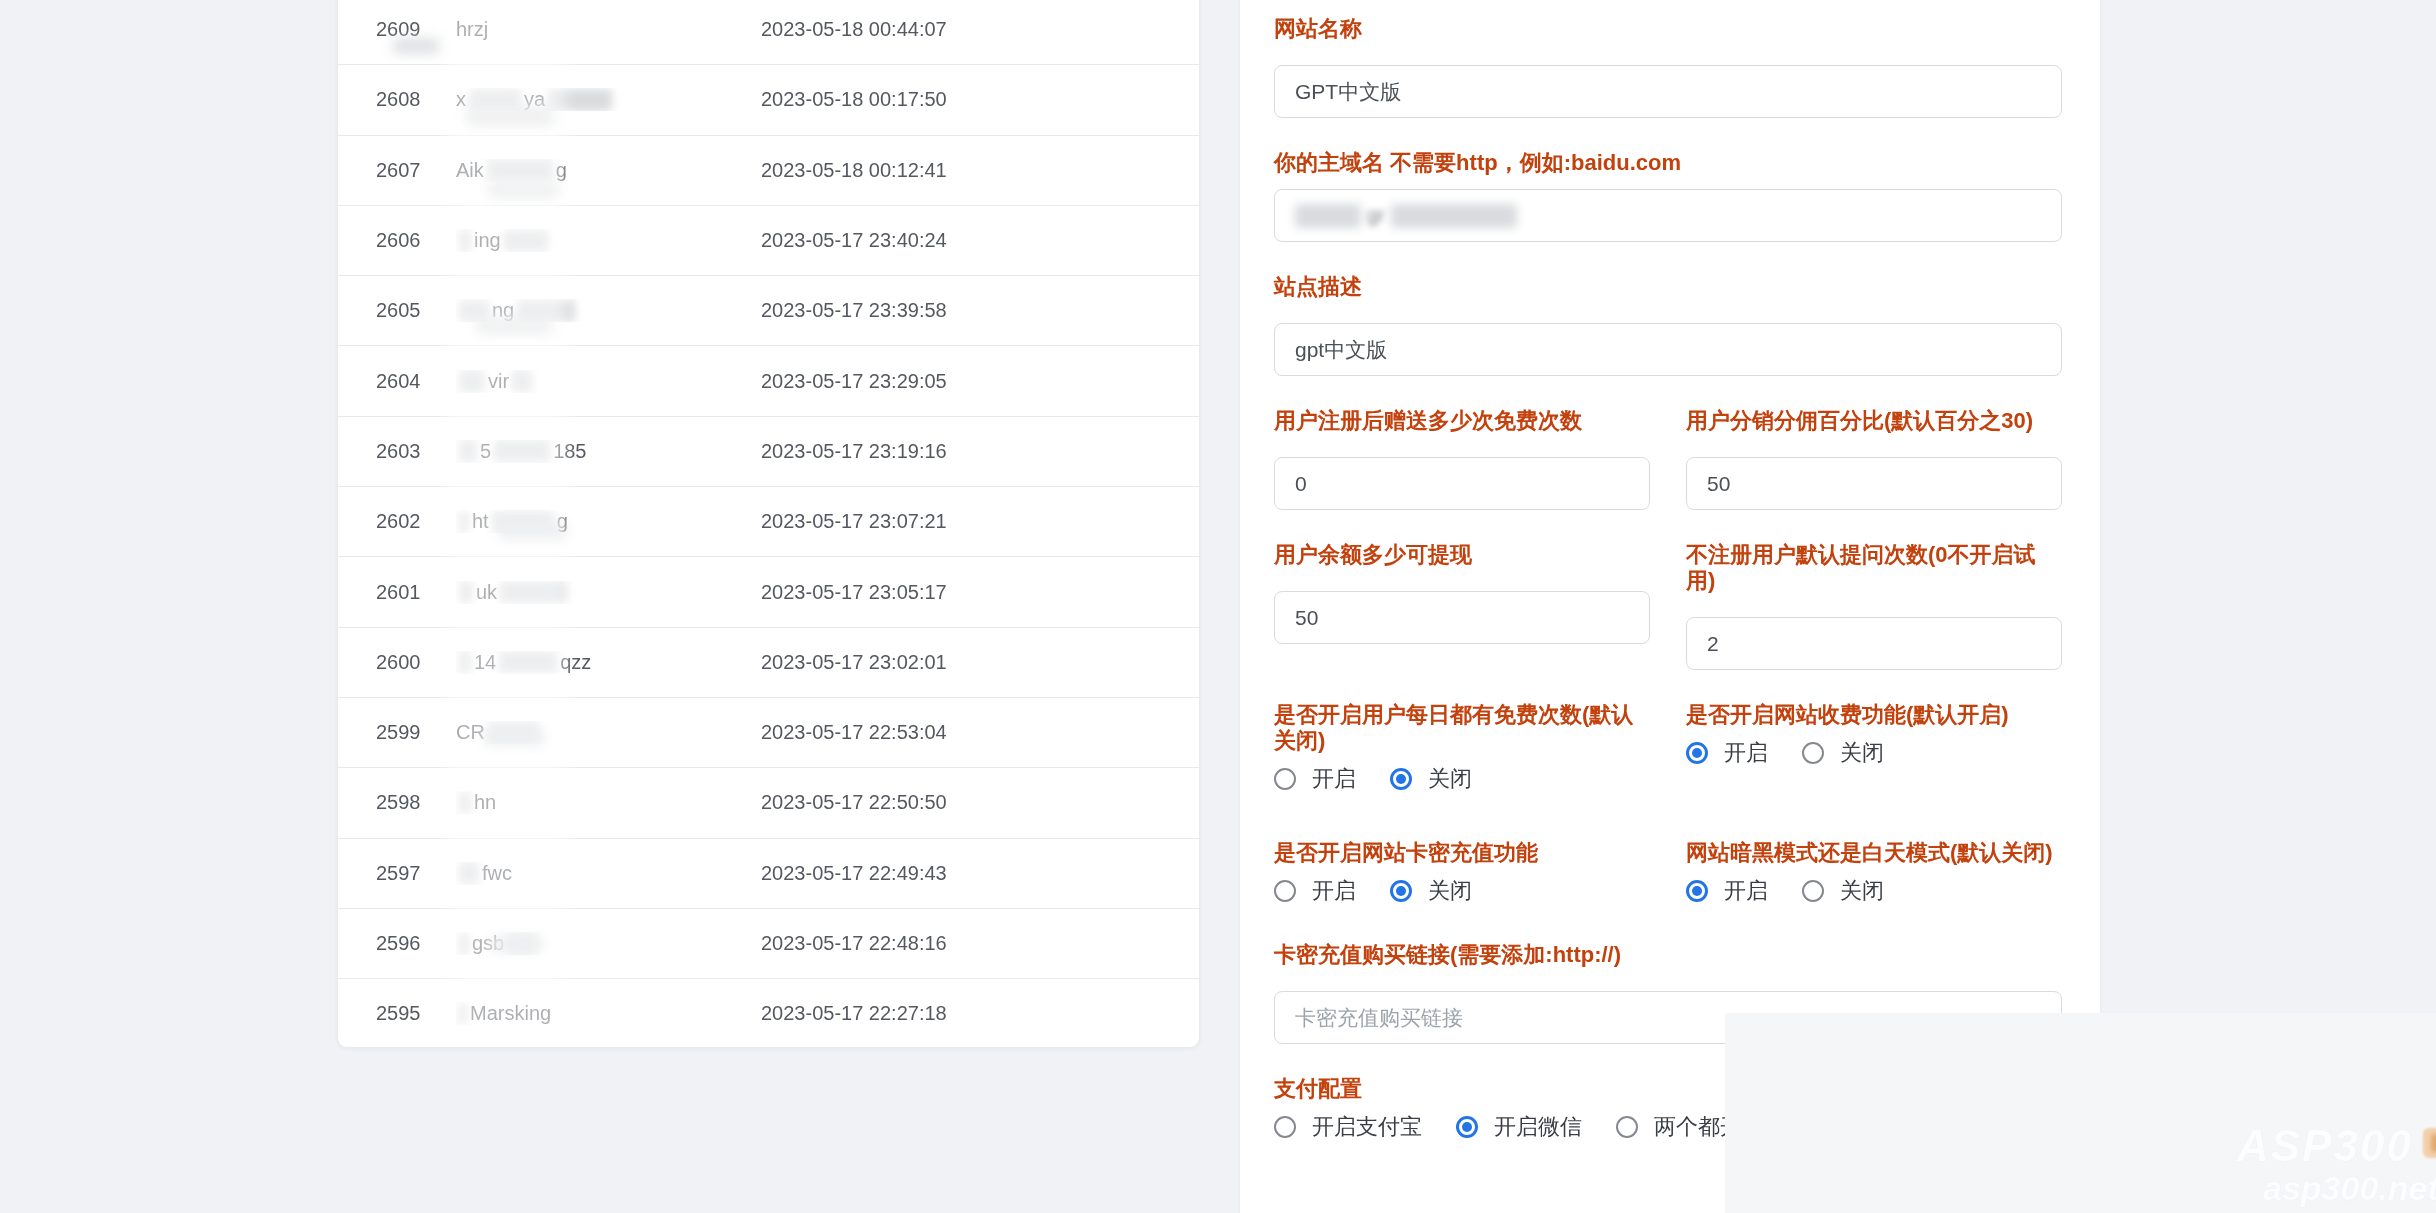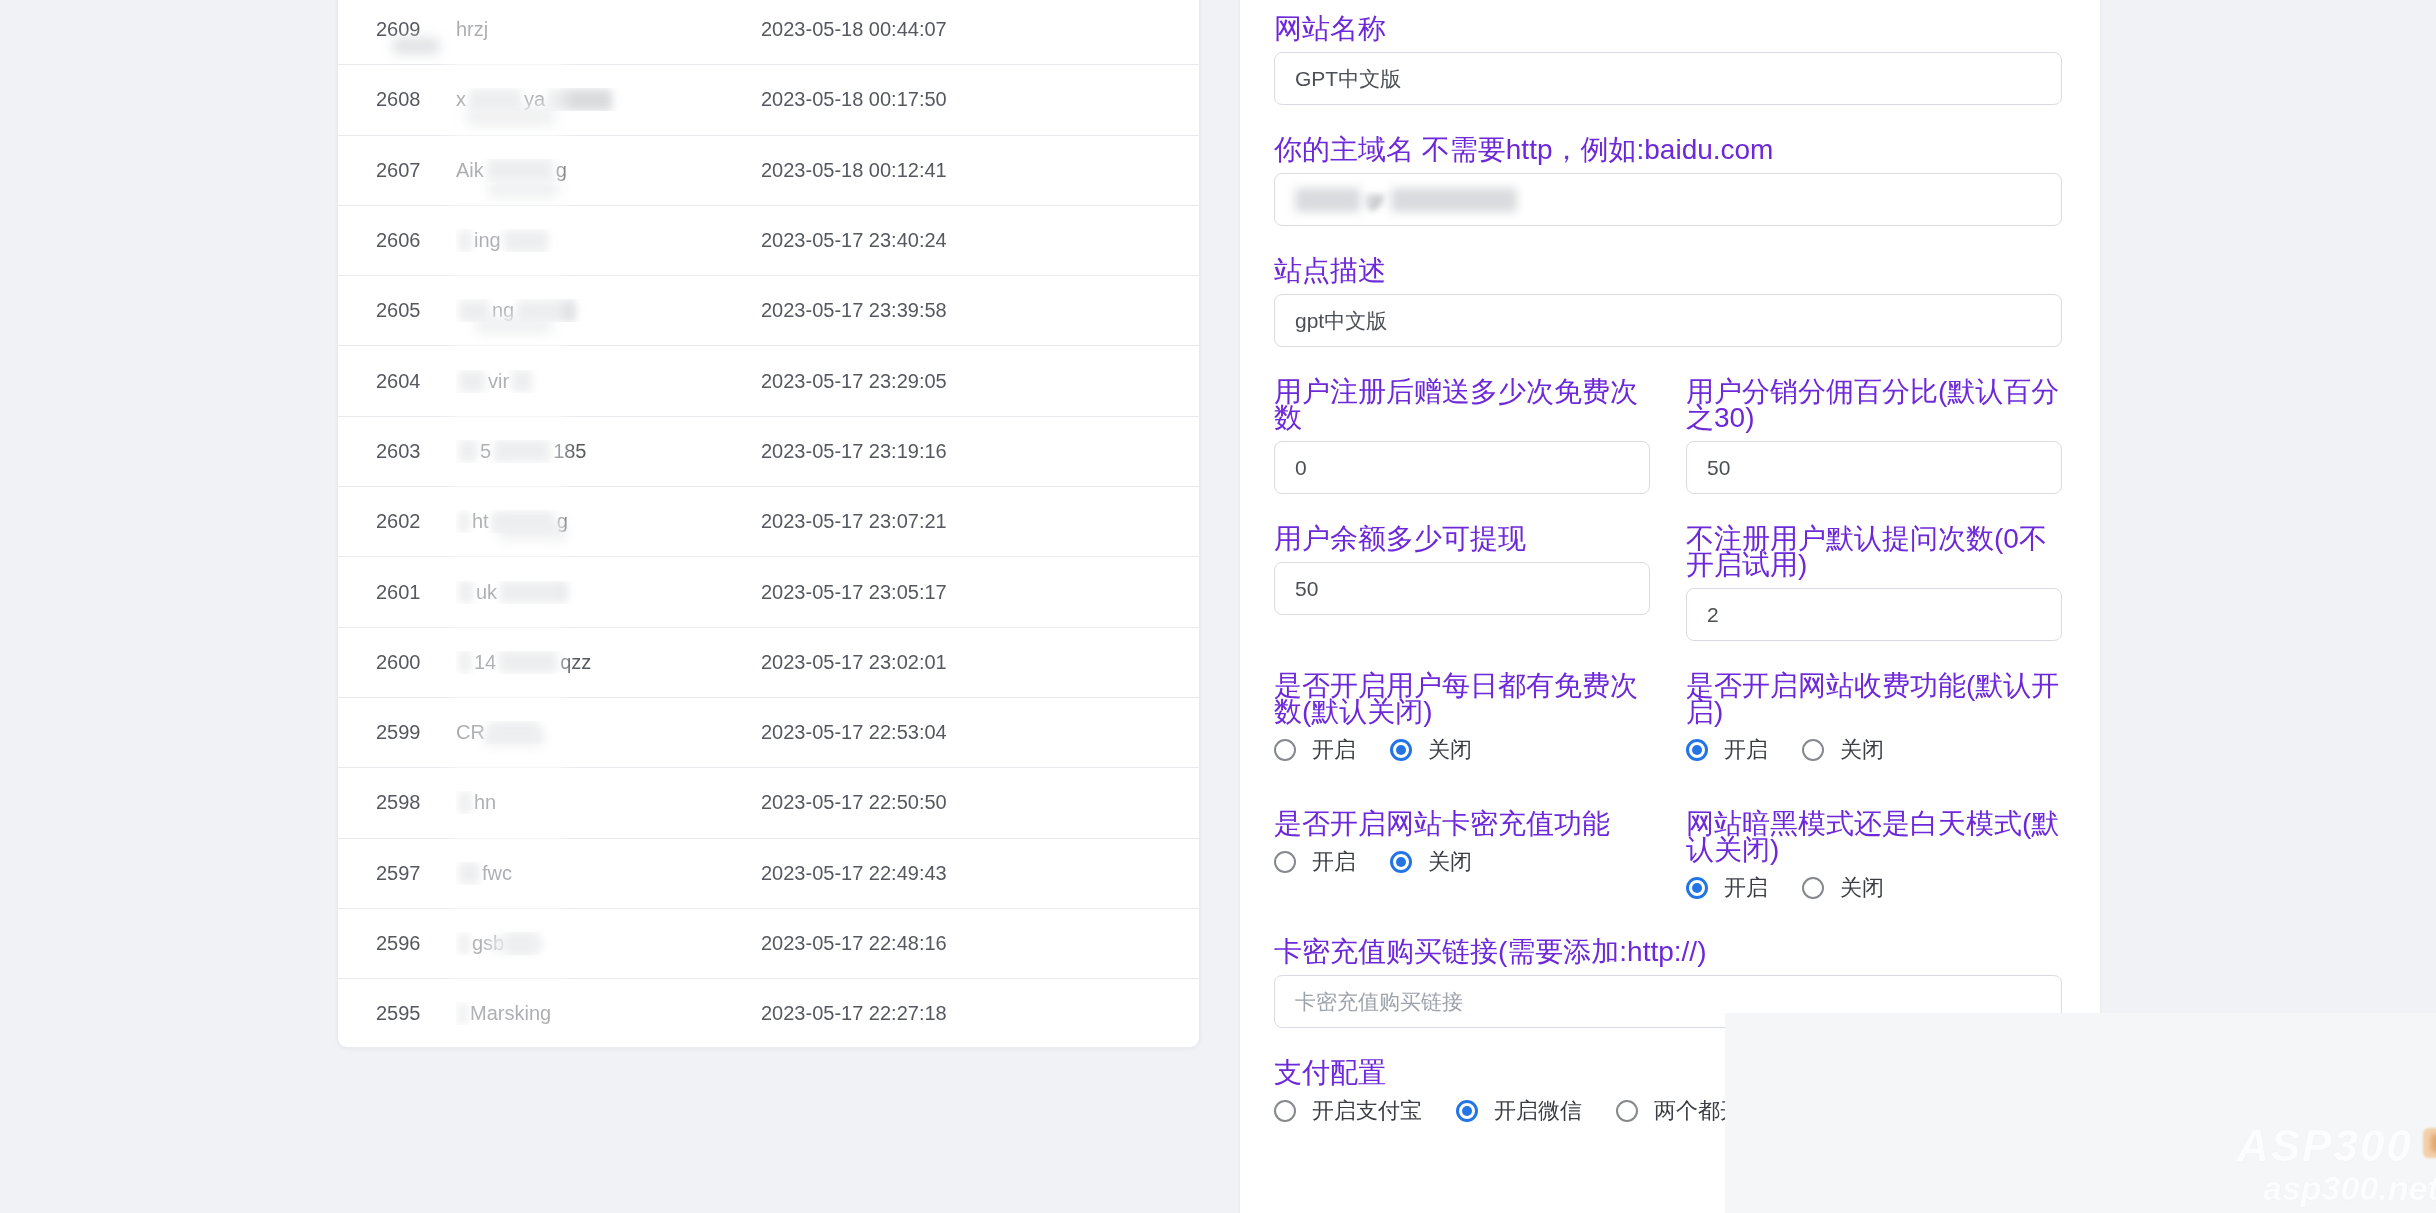--- a/index.html
+++ b/index.html
@@ -40,26 +40,27 @@
   .form-card {
     position:absolute; left:1240px; top:-12px; width:860px; height:1250px;
     background:#fff; box-shadow:0 1px 4px rgba(0,0,0,.05);
     padding:28px 38px 0 34px;
   }
   .fgroup { margin-top:32px; }
   .fgroup.first { margin-top:0; }
   .fgroup.mt46 { margin-top:46px; }
   .fgroup.mt36 { margin-top:36px; }
   .flabel {
-    font-size:28px; font-weight:normal; color:#6d28d9; line-height:26px; margin-bottom:10px;
+    font-size:22px; font-weight:bold; color:#c2410c; line-height:26px; margin-bottom:10px;
   }
   .finput {
     width:100%; height:53px; border:1px solid #d8dbdf; border-radius:8px;
     font-size:21px; color:#4b5056; padding:14px 20px; background:#fff; outline:none;
     font-family:inherit;
+    margin-top:13px;
   }
   div.finput { display:flex; align-items:center; gap:6px; }
   .finput::placeholder { color:#9ca3ab; }
   .pair { display:grid; grid-template-columns:1fr 1fr; column-gap:36px; }
   .redact-frag { color:#80868d; filter:blur(3px); font-size:20px; }
   .redact-blob { height:24px; background:#d9dbde; filter:blur(5px); border-radius:3px; flex:none; }
 
   .radio-row { display:flex; align-items:center; gap:34px; margin-top:4px; }
   .radio-opt { display:flex; align-items:center; gap:16px; font-size:22px; color:#3a3e44; cursor:default; }
   .radio {

